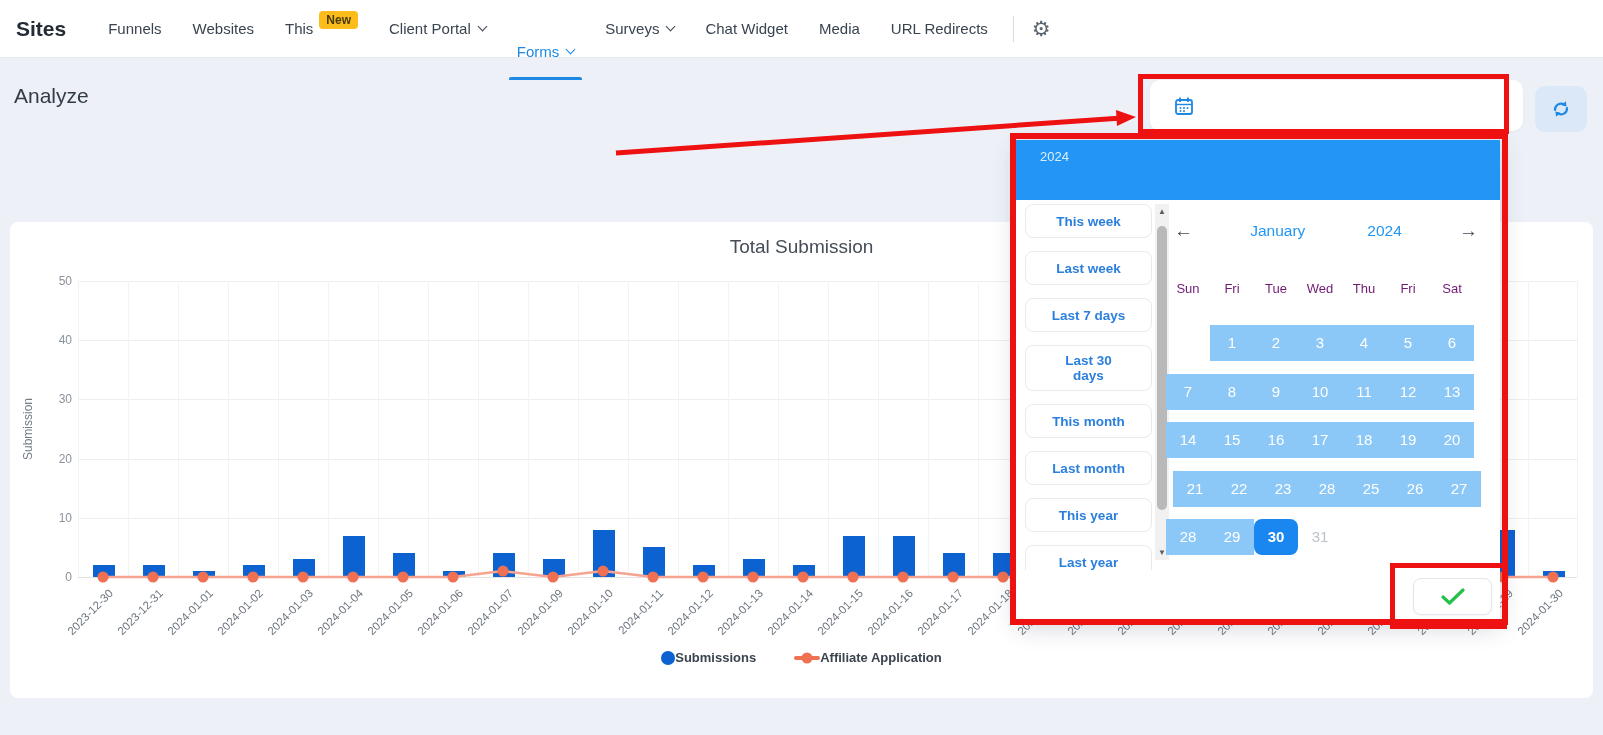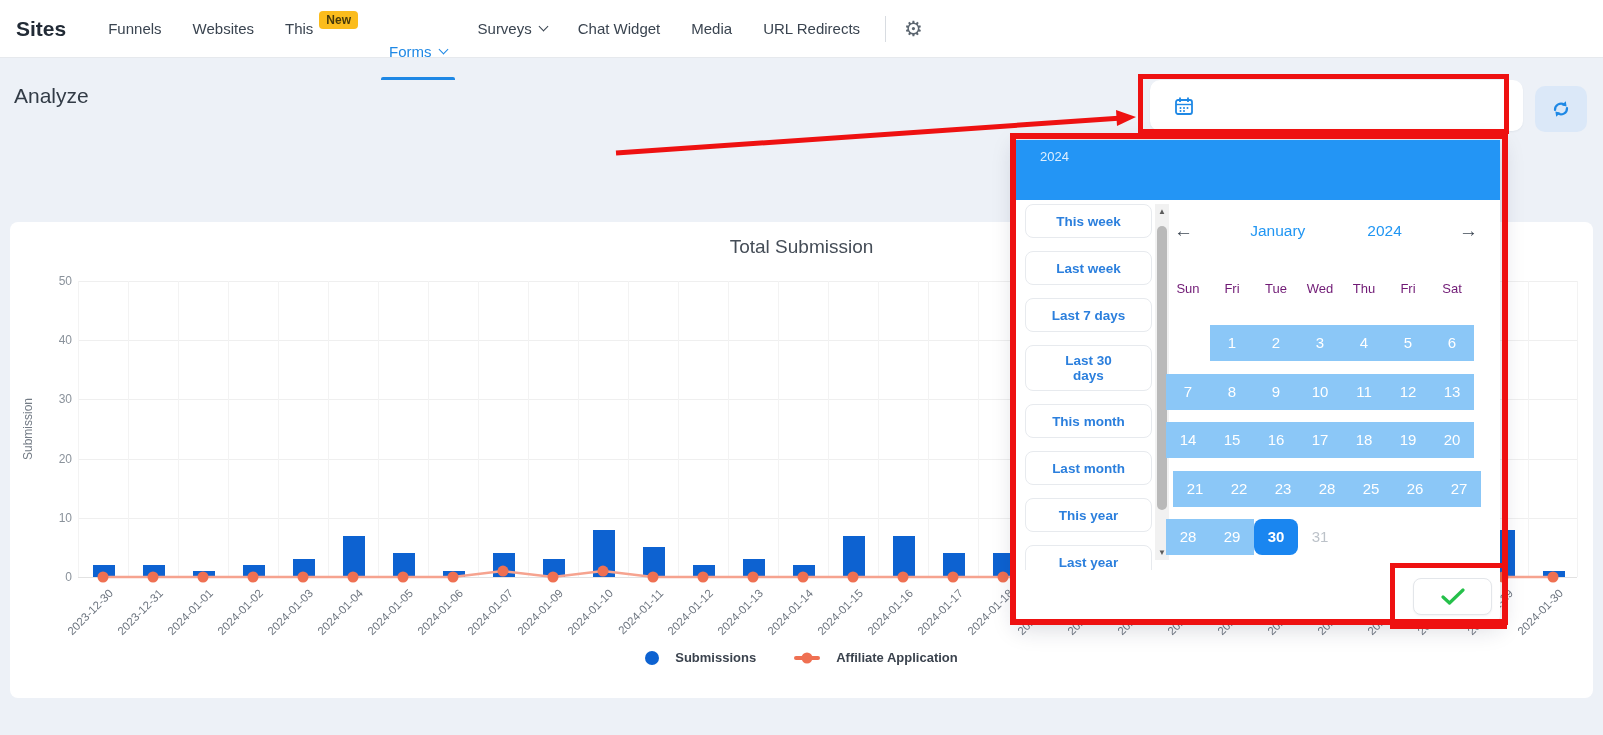--- a/index.html
+++ b/index.html
@@ -70,21 +70,21 @@
   .slot { position:absolute; top:0; height:100%; border-left:1px solid #f3f3f3; }
   .bar { position:absolute; bottom:0; left:50%; transform:translateX(-50%); width:22px; }
   .linesvg { position:absolute; left:0; top:0; overflow:visible; z-index:3; }
   .xlabels { position:absolute; left:68px; top:365px; width:1500px; height:0; }
   .xl { position:absolute; top:0; width:0; }
   .xl span {
     position:absolute; right:0; top:0; transform:rotate(-45deg); transform-origin:top right;
     font-size:11.5px; color:#6e7680; white-space:nowrap;
   }
   .legend { position:absolute; left:0; right:0; top:428px; display:flex; justify-content:center; gap:38px; align-items:center; }
-  .leg-item { display:flex; align-items:center; gap:16px; font-size:13px; font-weight:700; color:#3b434e; cursor:pointer; }
+  .leg-item { display:flex; align-items:center; gap:0; font-size:13px; font-weight:700; color:#3b434e; cursor:pointer; }
   .leg-dot { width:14px; height:14px; border-radius:50%; }
   .leg-line { position:relative; width:26px; height:4px; border-radius:2px; }
   .leg-line i { position:absolute; left:50%; top:50%; transform:translate(-50%,-50%); width:11px; height:11px; border-radius:50%; background:inherit; }
   
   .popup {
     position:absolute; left:1016px; top:140px; width:484px; height:482px;
     background:#fff; border-radius:0 0 6px 6px; box-shadow:0 6px 24px rgba(20,30,60,.18); z-index:50;
   }
   .pop-head { height:60px; background:#2395f5; color:#fff; padding:9px 0 0 24px; }
   .pop-year { font-size:13px; color:rgba(255,255,255,.85); }
@@ -133,20 +133,24 @@
   <div class="navitems">
       <div class="nav-item">
         <span>Funnels</span>
       </div>
       <div class="nav-item">
         <span>Websites</span>
       </div>
       <div class="nav-item">
         <span>This</span>
         <span class="badge">New</span>
+      </div>
+      <div class="nav-item">
+        <span>Client Portal</span>
+        <span class="caret"></span>
       </div>
       <div class="nav-item active">
         <span>Forms</span>
         <span class="caret"></span>
       </div>
       <div class="nav-item">
         <span>Surveys</span>
         <span class="caret"></span>
       </div>
       <div class="nav-item">

